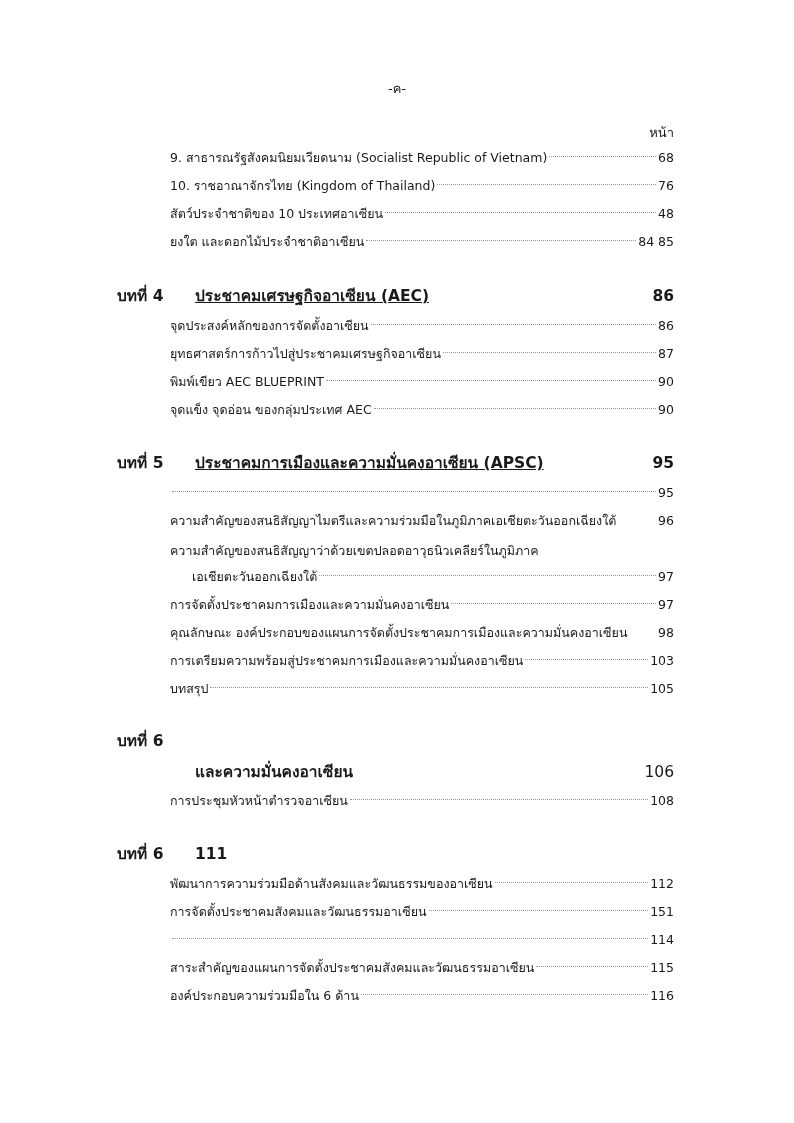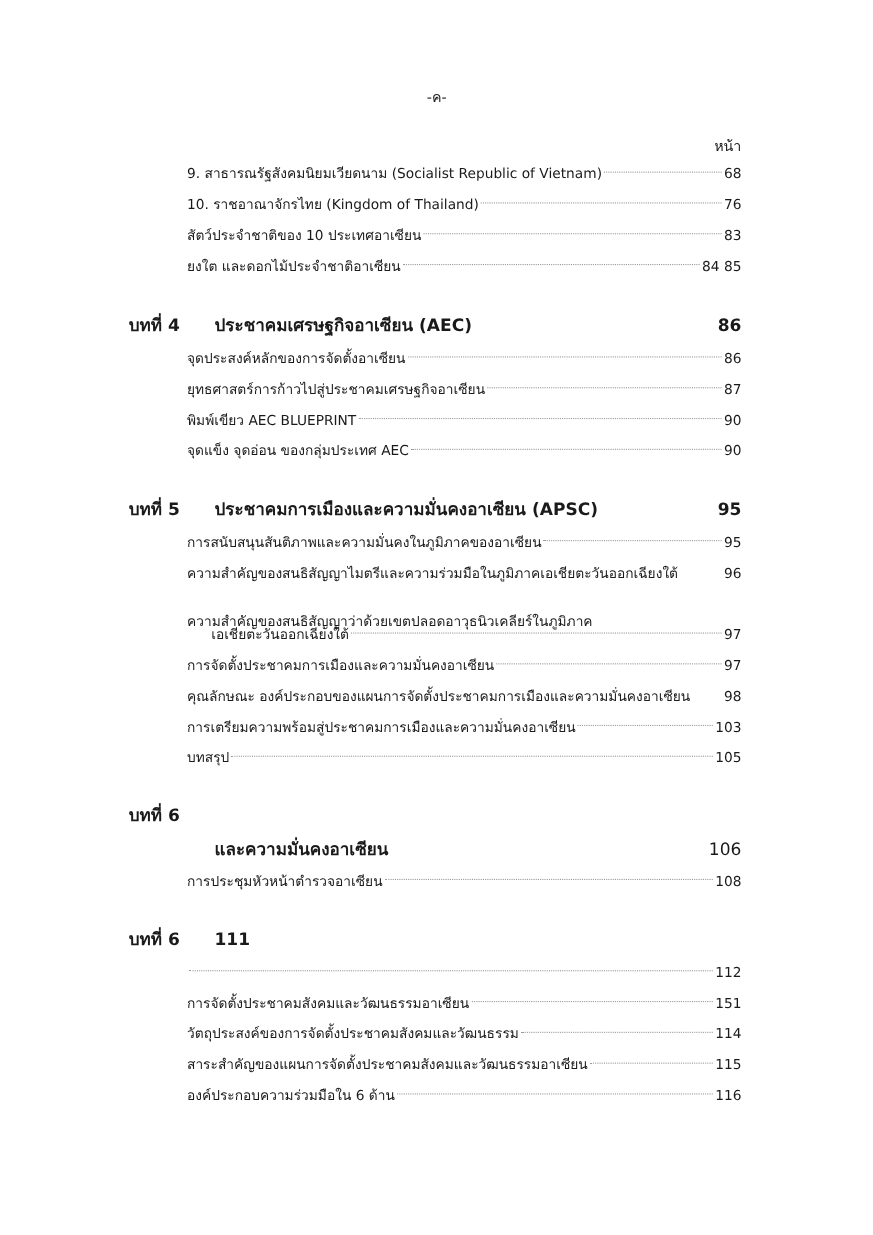--- a/index.html
+++ b/index.html
@@ -25,21 +25,21 @@
     }
     .entry .pg { white-space: nowrap; text-align: right; }
     .entry.noleader .leader { border-bottom: none; }
     .entry.indent2 { left: 192px; width: 482px; }
     .chapter {
       position: absolute; left: 117px; width: 557px; height: 26px;
       display: flex; align-items: center; font-size: 15.5px; font-weight: bold;
       line-height: 24px;
     }
     .chapter .ch-label { width: 78px; white-space: nowrap; }
-    .chapter .ch-title { flex: 1; white-space: nowrap; }
+    .chapter .ch-title { flex: 1; white-space: nowrap; text-decoration: underline; }
     .chapter .ch-pg { text-align: right; font-weight: bold; }
     .chapter-cont {
       position: absolute; left: 195px; width: 479px; height: 26px;
       display: flex; align-items: flex-end; font-size: 15.5px; font-weight: bold;
       line-height: 24px;
     }
     .chapter-cont .ch-title { flex: 1; white-space: nowrap; }
     .chapter-cont .ch-pg { font-weight: normal; }
     .plain-line {
       position: absolute; left: 170px; font-size: 12.5px; white-space: nowrap;
@@ -57,21 +57,21 @@
   <span class="pg">68</span>
 </div>
 <div class="entry" style="top:176px">
   <span class="title">10. ราชอาณาจักรไทย  (Kingdom of Thailand)</span>
   <span class="leader"></span>
   <span class="pg">76</span>
 </div>
 <div class="entry" style="top:204px">
   <span class="title">สัตว์ประจำชาติของ  10  ประเทศอาเซียน</span>
   <span class="leader"></span>
-  <span class="pg">83</span>
+  <span class="pg">48</span>
 </div>
 <div class="entry" style="top:232px">
   <span class="title">ยงใต  และดอกไม้ประจำชาติอาเซียน </span>
   <span class="leader"></span>
   <span class="pg">84 85</span>
 </div>
 
 <div class="chapter" style="top:283px">
   <span class="ch-label">บทที่  4</span>
   <span class="ch-title">ประชาคมเศรษฐกิจอาเซียน  (AEC)</span>
@@ -97,30 +97,29 @@
   <span class="leader"></span>
   <span class="pg">90</span>
 </div>
 
 <div class="chapter" style="top:450px">
   <span class="ch-label">บทที่  5</span>
   <span class="ch-title">ประชาคมการเมืองและความมั่นคงอาเซียน (APSC)</span>
   <span class="ch-pg">95</span>
 </div>
 <div class="entry" style="top:483px">
-  <span class="title">การสนับสนุนสันติภาพและความมั่นคงในภูมิภาคของอาเซียน</span>
   <span class="leader"></span>
   <span class="pg">95</span>
 </div>
 <div class="entry noleader" style="top:511px">
   <span class="title">ความสำคัญของสนธิสัญญาไมตรีและความร่วมมือในภูมิภาคเอเชียตะวันออกเฉียงใต้</span>
   <span class="leader"></span>
   <span class="pg">96</span>
 </div>
-<div class="plain-line" style="top:555px">ความสำคัญของสนธิสัญญาว่าด้วยเขตปลอดอาวุธนิวเคลียร์ในภูมิภาค</div>
+<div class="plain-line" style="top:541px">ความสำคัญของสนธิสัญญาว่าด้วยเขตปลอดอาวุธนิวเคลียร์ในภูมิภาค</div>
 <div class="entry indent2" style="top:567px">
   <span class="title">เอเชียตะวันออกเฉียงใต้</span>
   <span class="leader"></span>
   <span class="pg">97</span>
 </div>
 <div class="entry" style="top:595px">
   <span class="title">การจัดตั้งประชาคมการเมืองและความมั่นคงอาเซียน</span>
   <span class="leader"></span>
   <span class="pg">97</span>
 </div>
@@ -151,30 +150,30 @@
   <span class="title">การประชุมหัวหน้าตำรวจอาเซียน</span>
   <span class="leader"></span>
   <span class="pg">108</span>
 </div>
 
 <div class="chapter" style="top:841px">
   <span class="ch-label">บทที่  6</span>
   <span class="ch-pg">111</span>
 </div>
 <div class="entry" style="top:874px">
+  <span class="title">พัฒนาการความร่วมมือด้านสังคมและวัฒนธรรมของอาเซียน</span>
   <span class="leader"></span>
   <span class="pg">112</span>
 </div>
 <div class="entry" style="top:902px">
   <span class="title">การจัดตั้งประชาคมสังคมและวัฒนธรรมอาเซียน</span>
   <span class="leader"></span>
   <span class="pg">151</span>
 </div>
 <div class="entry" style="top:930px">
-  <span class="title">วัตถุประสงค์ของการจัดตั้งประชาคมสังคมและวัฒนธรรม</span>
   <span class="leader"></span>
   <span class="pg">114</span>
 </div>
 <div class="entry" style="top:958px">
   <span class="title">สาระสำคัญของแผนการจัดตั้งประชาคมสังคมและวัฒนธรรมอาเซียน</span>
   <span class="leader"></span>
   <span class="pg">115</span>
 </div>
 <div class="entry" style="top:986px">
   <span class="title">องค์ประกอบความร่วมมือใน 6 ด้าน </span>

